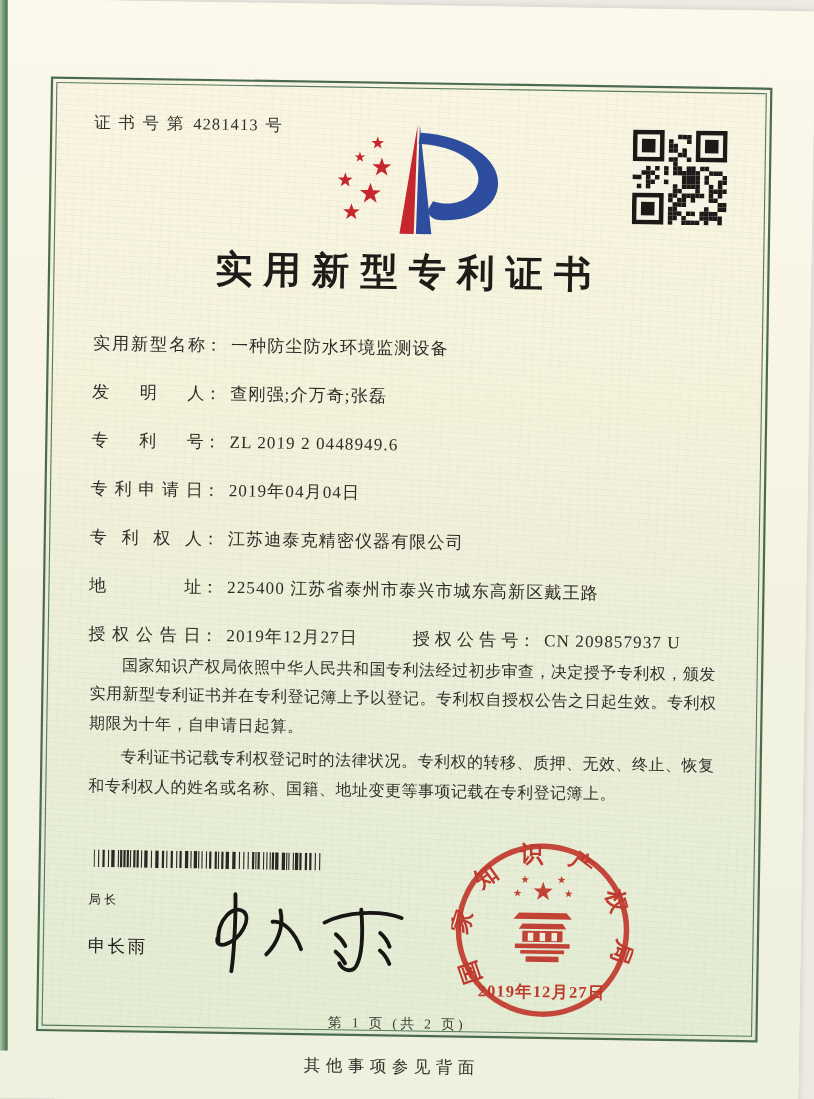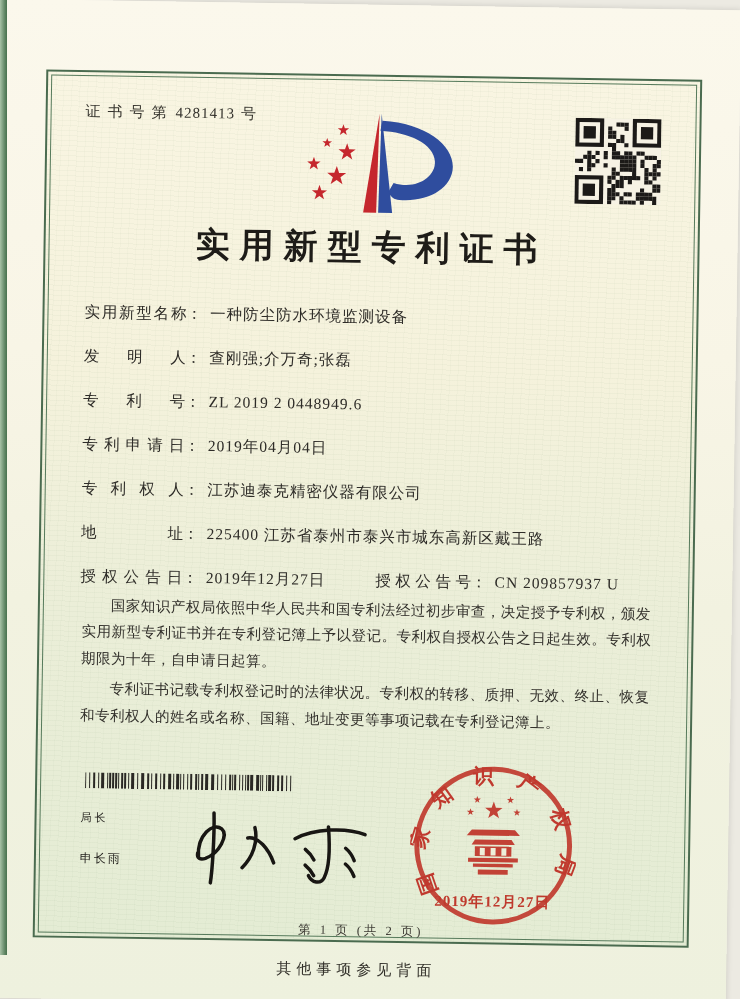--- a/index.html
+++ b/index.html
@@ -45,21 +45,21 @@
   .fvalue{letter-spacing:1px;}
   .grant-right{margin-left:46px;}
   .grant-right .flabel{width:96px;}
   .bodytext{
     position:absolute;left:42px;top:520px;width:572px;
     font-size:14.5px;line-height:1.82;color:#33312c;letter-spacing:.5px;
   }
   .bodytext p{margin:0 0 4px 0;text-indent:2em;}
   .barcode{position:absolute;left:48px;top:700px;width:208px;height:16px;}
   .signer-title{position:absolute;left:44px;top:704px;font-size:11px;letter-spacing:3px;color:#24221e;margin-top:34px;}
-  .signer-name{position:absolute;left:44px;top:778px;font-size:12px;letter-spacing:2px;color:#24221e;}
+  .signer-name{position:absolute;left:44px;top:778px;font-size:16px;letter-spacing:2px;color:#24221e;}
   .signature{position:absolute;left:138px;top:724px;width:210px;height:96px;}
   .seal{position:absolute;left:374px;top:684px;width:166px;height:166px;}
   .seal-date{
     position:absolute;left:364px;top:814px;width:186px;text-align:center;
     font-size:15px;color:#bf3a2d;letter-spacing:1px;font-weight:bold;white-space:nowrap;
   }
   .page-info{
     position:absolute;left:0;top:846px;width:100%;text-align:center;
     font-size:12.5px;letter-spacing:3px;color:#3c3a33;
   }

